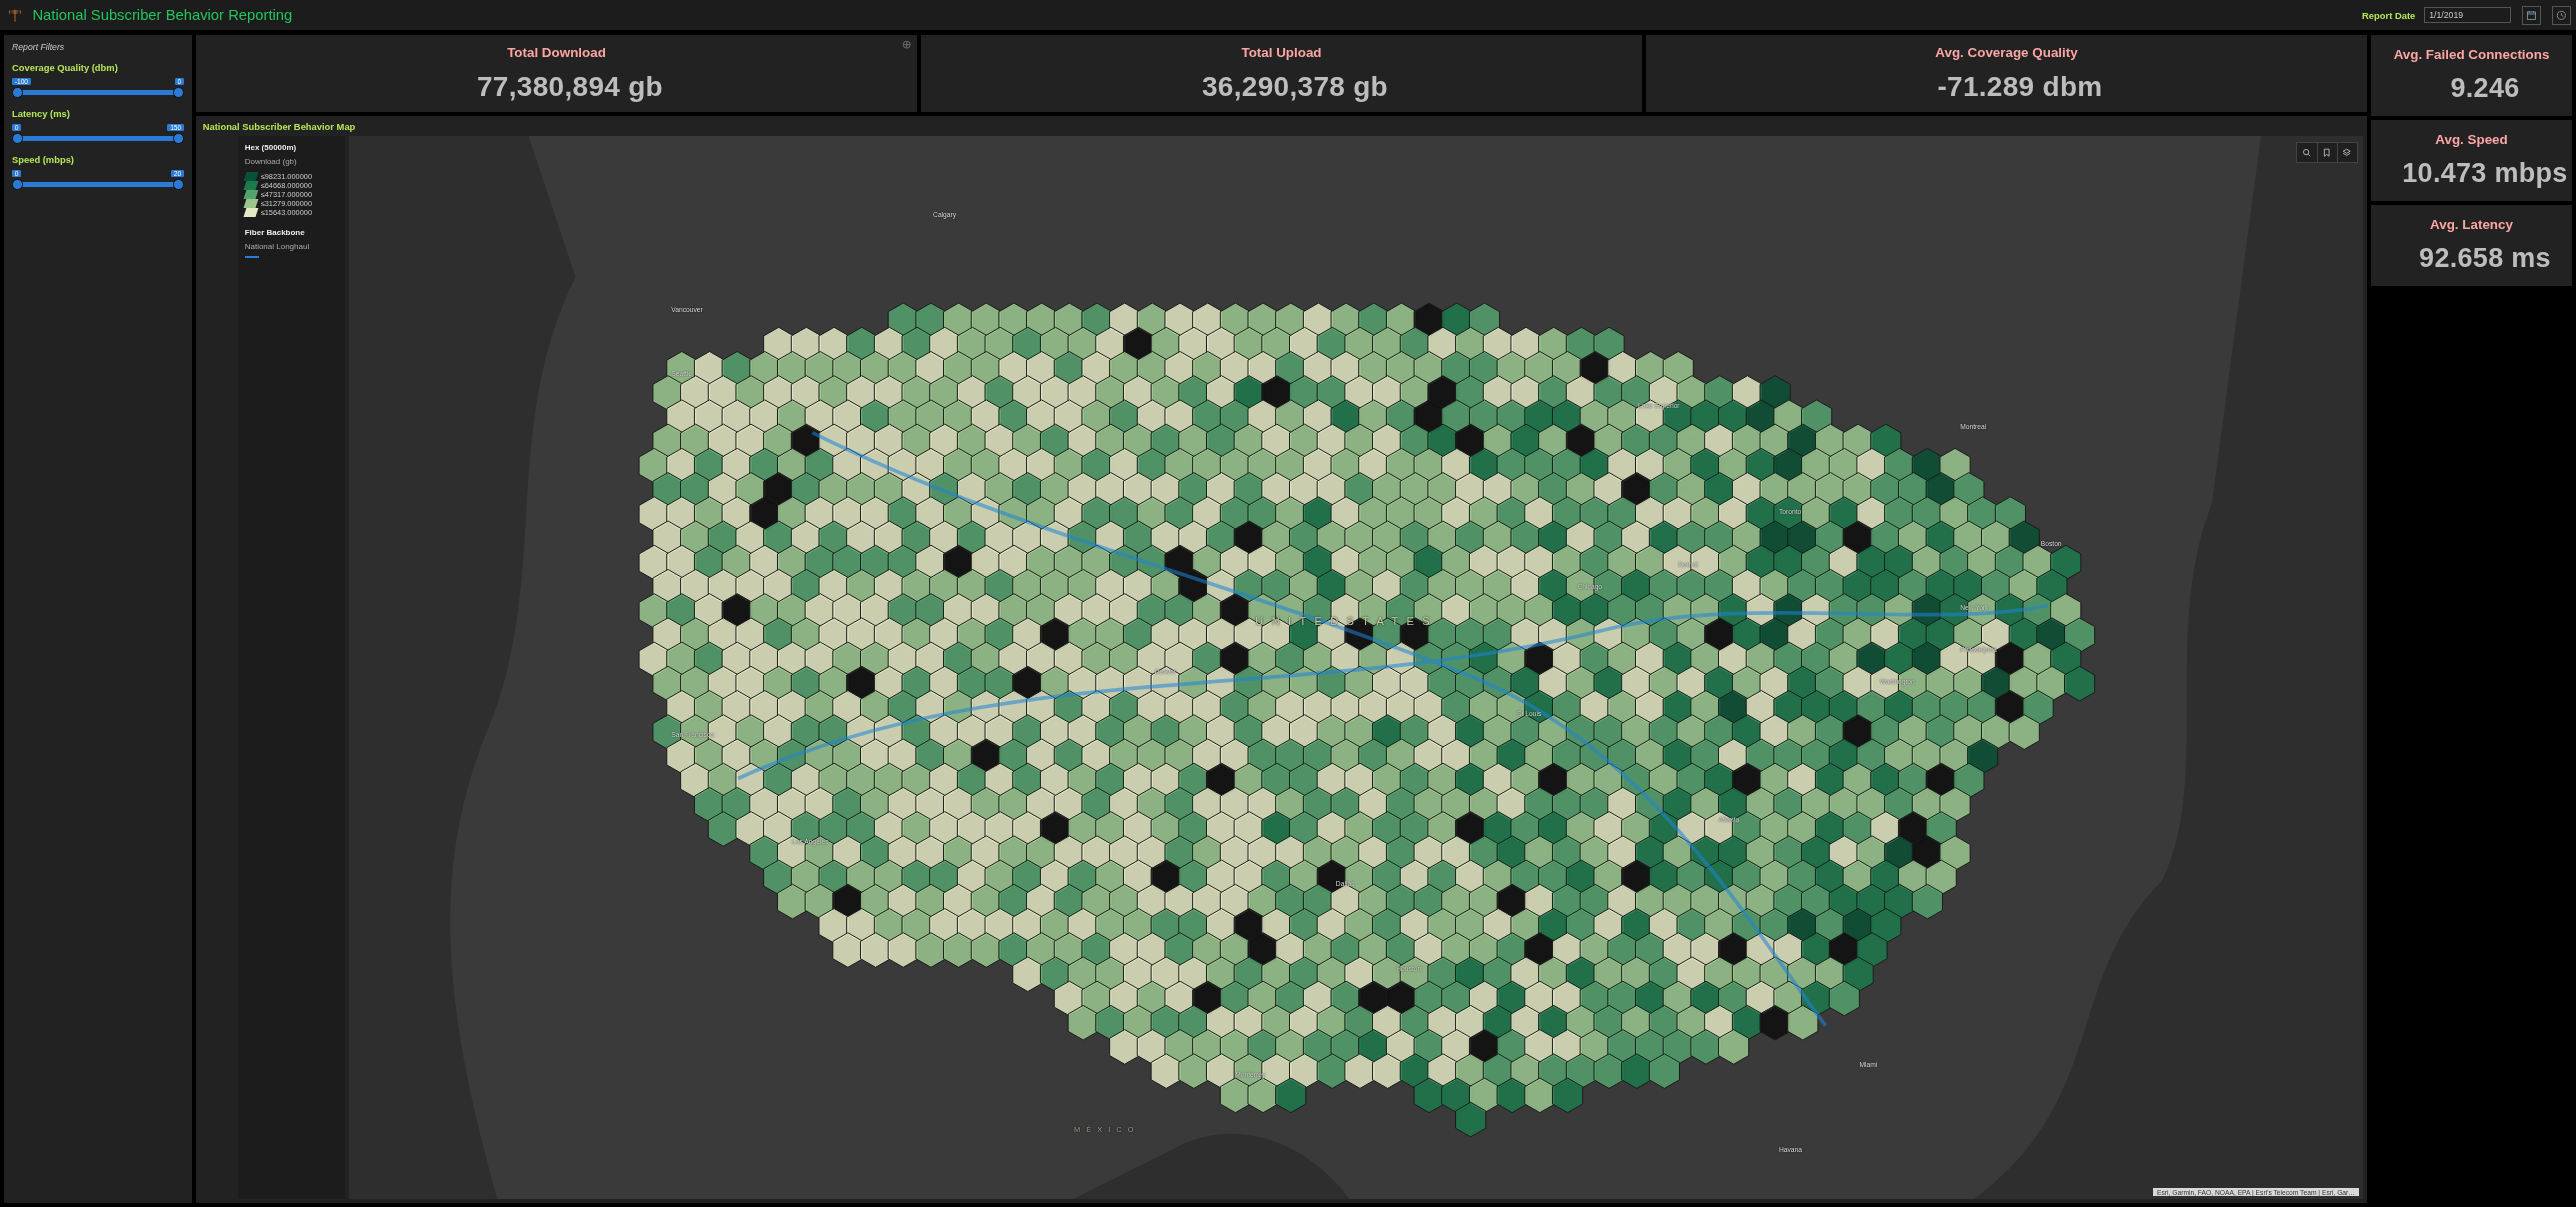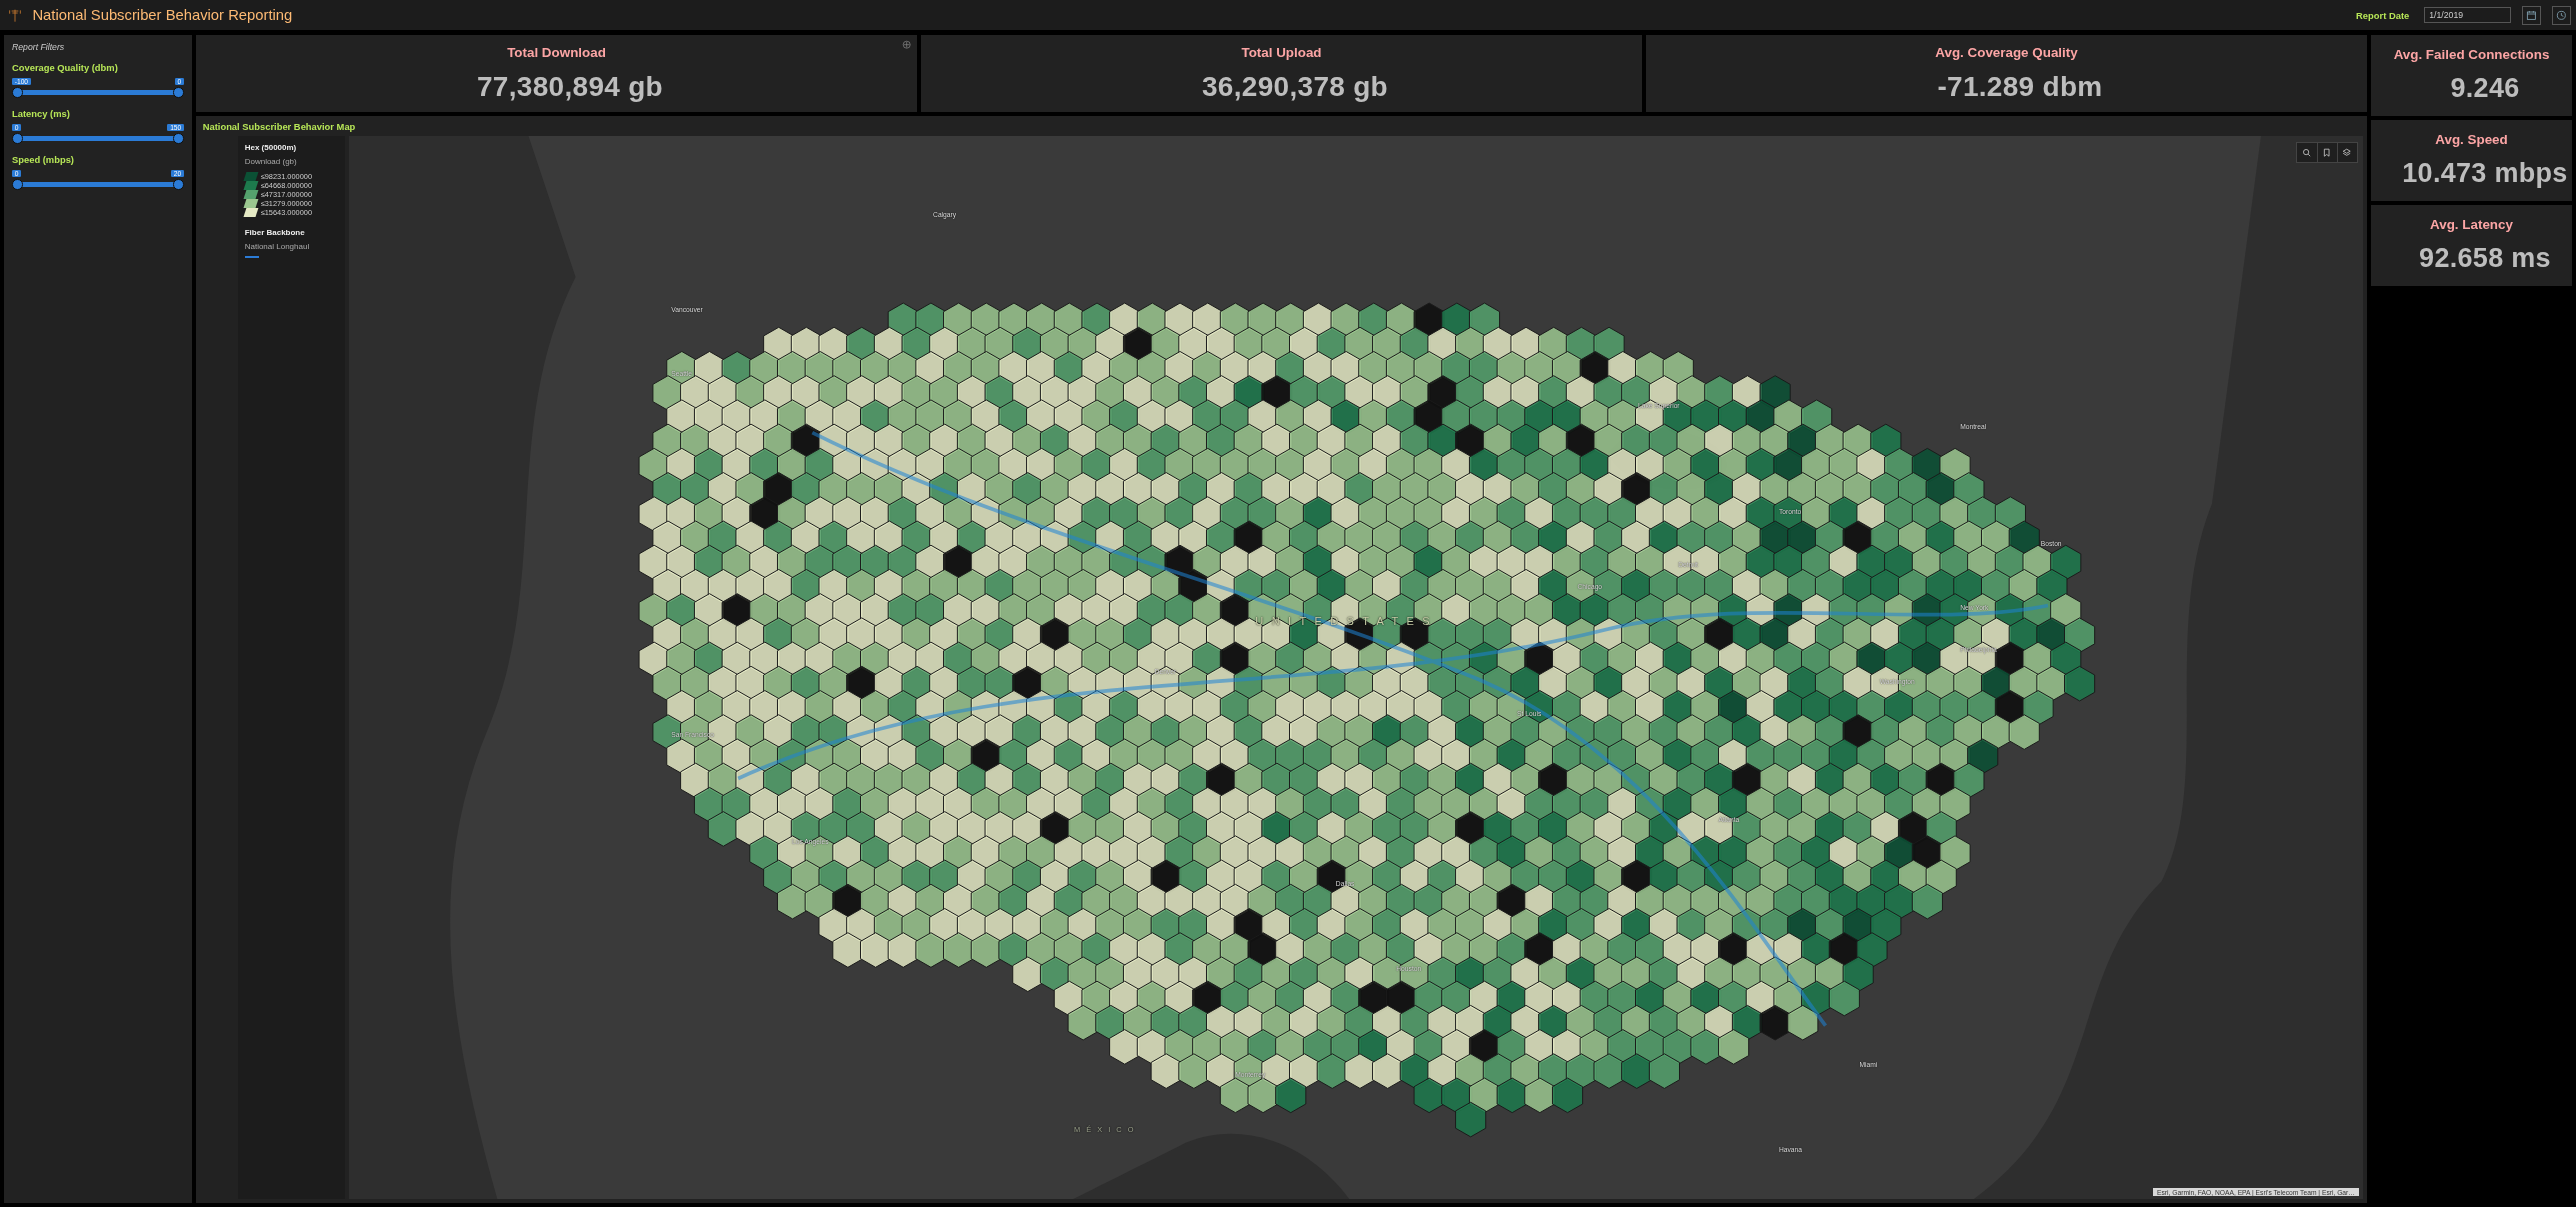--- a/index.html
+++ b/index.html
@@ -2,23 +2,23 @@
 <html style="font-size:10.7px"><head>
 <meta charset="utf-8">
 <style>
 * { margin:0; padding:0; box-sizing:border-box; font-family:"Avenir Next","Segoe UI",Helvetica,Arial,sans-serif; }
 html,body { width:100%; height:100%; background:#000; color:#ccc; overflow:hidden; }
 .app { display:flex; flex-direction:column; width:100%; height:100%; background:#000; }
 
 
 .header { display:flex; align-items:center; height:32px; background:#1c1c1c; border-bottom:0.7px solid #000; padding:0 5.4px; gap:8px; }
 .logo-icon { width:19px; height:19px; display:flex; align-items:center; justify-content:center; }
-.header-title { color:#fdba74; font-size:14.8px; font-weight:400; flex:0 0 auto; }
+.header-title { color:#22c55e; font-size:14.8px; font-weight:400; flex:0 0 auto; }
 .header-spacer { flex:1 1 auto; }
-.header-date-label { color:#b7e657; font-size:9.4px; font-weight:600; margin-right:7px; }
+.header-date-label { color:#b7e657; font-size:9.4px; font-weight:600; margin-right:1px; }
 .header-date-input { background:#1c1c1c; border:0.7px solid #555; color:#ccc; font-size:8.7px; padding:2px 4px; width:87px; }
 .header-icon-btn { width:19px; height:19px; border:0.7px solid #555; background:#1c1c1c; color:#9aa; display:flex; align-items:center; justify-content:center; cursor:pointer; margin-left:2.7px; }
 
 
 .body { flex:1 1 auto; display:grid; grid-template-columns:188px 1fr 201px; grid-template-rows:1fr; gap:4px; padding:4px; min-height:0; }
 
 
 .filters { background:#222; padding:6.7px 8px; display:flex; flex-direction:column; gap:4px; }
 .filters-title { font-style:italic; color:#ccc; font-size:8.7px; margin-bottom:2.7px; }
 .filter-label { color:#b7e657; font-size:9.4px; font-weight:600; margin-top:2.7px; }

